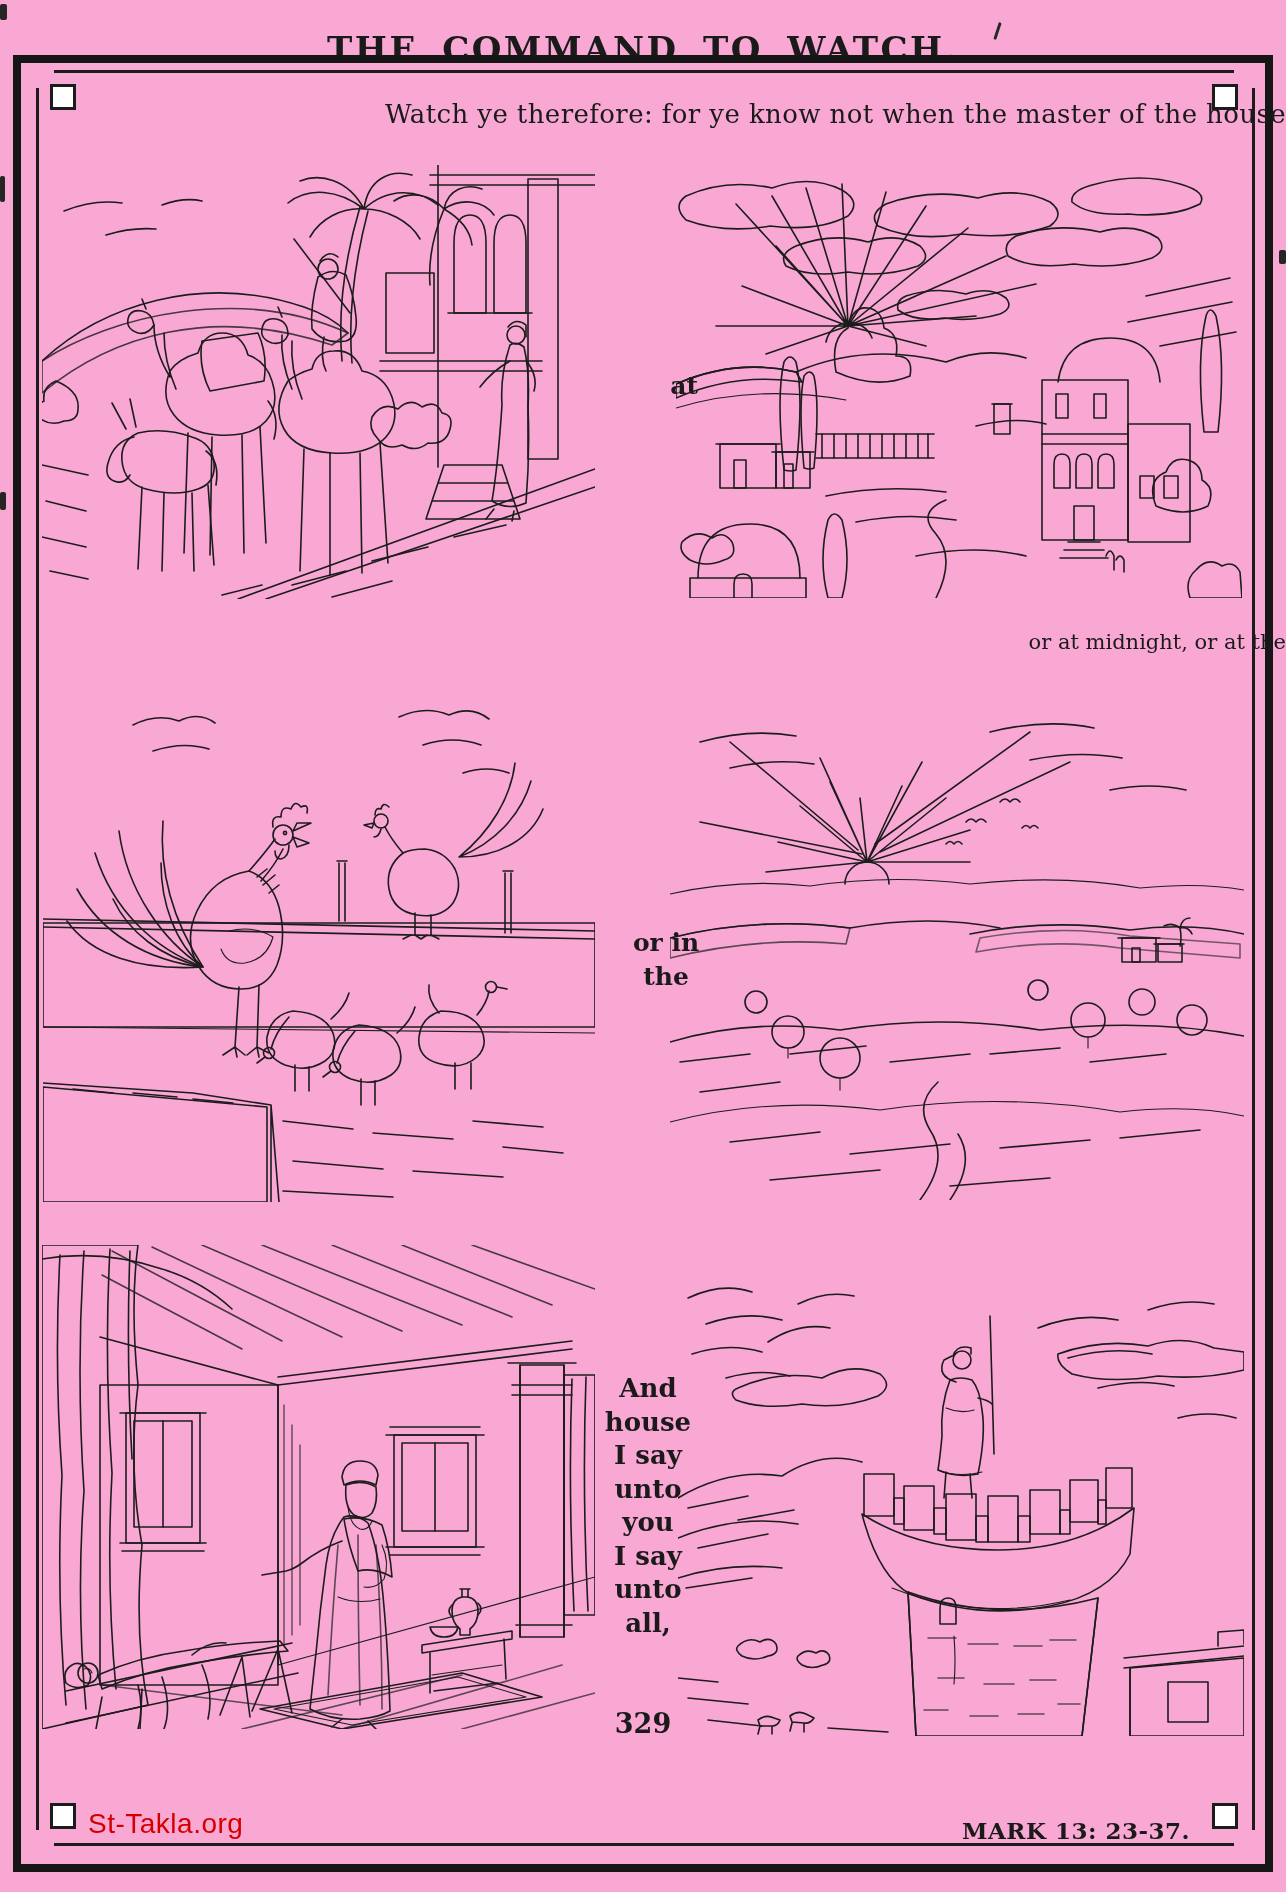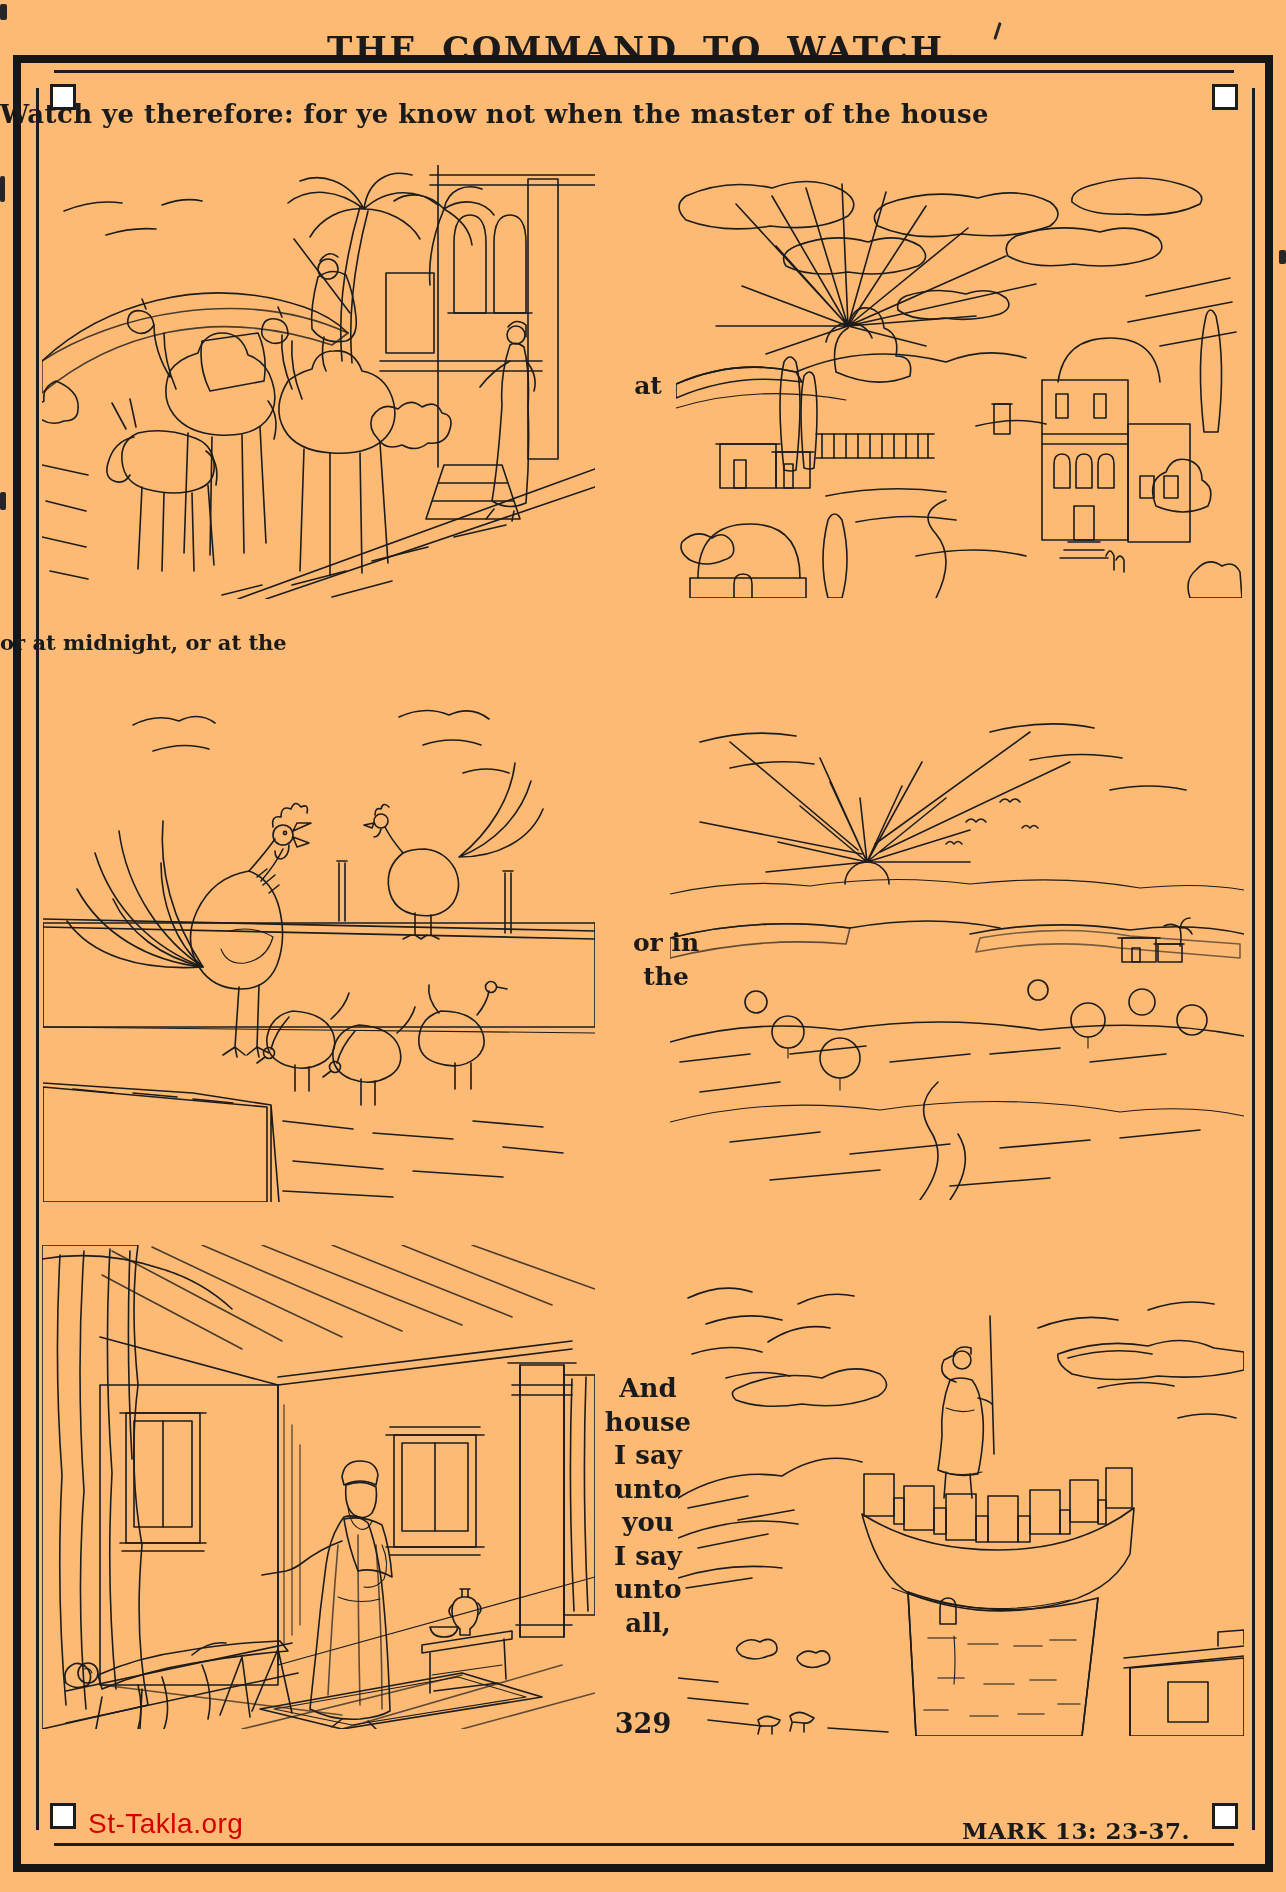--- a/index.html
+++ b/index.html
@@ -1,42 +1,42 @@
 <!DOCTYPE html>
 <html><head>
 <meta charset="utf-8">
 <title>Scanned book page</title>
 <style>
   html,body{margin:0;padding:0;background:#ffffff;}
-  .sheet{position:relative;width:1286px;height:1892px;background:#fdba74;
+  .sheet{position:relative;width:1286px;height:1892px;background:#f9a8d4;
          font-family:"DejaVu Serif",serif;color:#1a1a1a;overflow:hidden;}
 
   
   .page-title{position:absolute;top:6px;left:0;width:100%;text-align:center;
     font-size:34px;font-weight:700;letter-spacing:2.5px;word-spacing:10px;}
   .outer-frame{position:absolute;left:13px;top:55px;width:1260px;height:1817px;
     border:8px solid #161616;box-sizing:border-box;}
   .rule{position:absolute;background:#1c1c1c;}
   .rule.h{height:2.5px;} .rule.v{width:2.5px;}
   #rule-top{left:54px;top:70px;width:1180px;}
   #rule-bottom{left:54px;top:1843px;width:1180px;}
   #rule-left{left:36px;top:88px;height:1742px;}
   #rule-right{left:1252px;top:88px;height:1742px;}
   .corner-square{position:absolute;width:26px;height:26px;border:3px solid #1c1c1c;
     background:#fff;box-sizing:border-box;}
   #corner-tl{left:50px;top:84px;} #corner-tr{left:1212px;top:84px;}
   #corner-bl{left:50px;top:1803px;} #corner-br{left:1212px;top:1803px;}
 
   
-  .line-text{position:absolute;left:0;width:100%;text-align:left;font-weight:700;}
+  .line-text{position:absolute;left:0;width:100%;text-align:right;font-weight:400;}
   #line1{top:99px;font-size:26px;letter-spacing:.4px;}
   #line2{top:630px;font-size:21px;}
   #line3{top:1218px;font-size:25px;}
   .frag{position:absolute;font-weight:700;text-align:center;}
-  #frag-at{left:598px;top:371px;width:100px;font-size:25px;}
+  #frag-at{left:598px;top:371px;width:100px;font-size:25px;text-align:right;}
   #frag-orin{left:616px;top:906px;width:100px;font-size:25px;line-height:34px;margin-top:20px;}
   #frag-col{left:592px;top:1372px;width:112px;font-size:26px;line-height:33.5px;}
 
   
   .ill{position:absolute;margin:0;}
   .ill svg{display:block;width:100%;height:100%;}
   svg path,svg line,svg rect,svg ellipse,svg circle{
     stroke:#1c1c1c;fill:none;stroke-width:1.6;stroke-linecap:round;stroke-linejoin:round;}
   svg .thin{stroke-width:1.1;}
 

